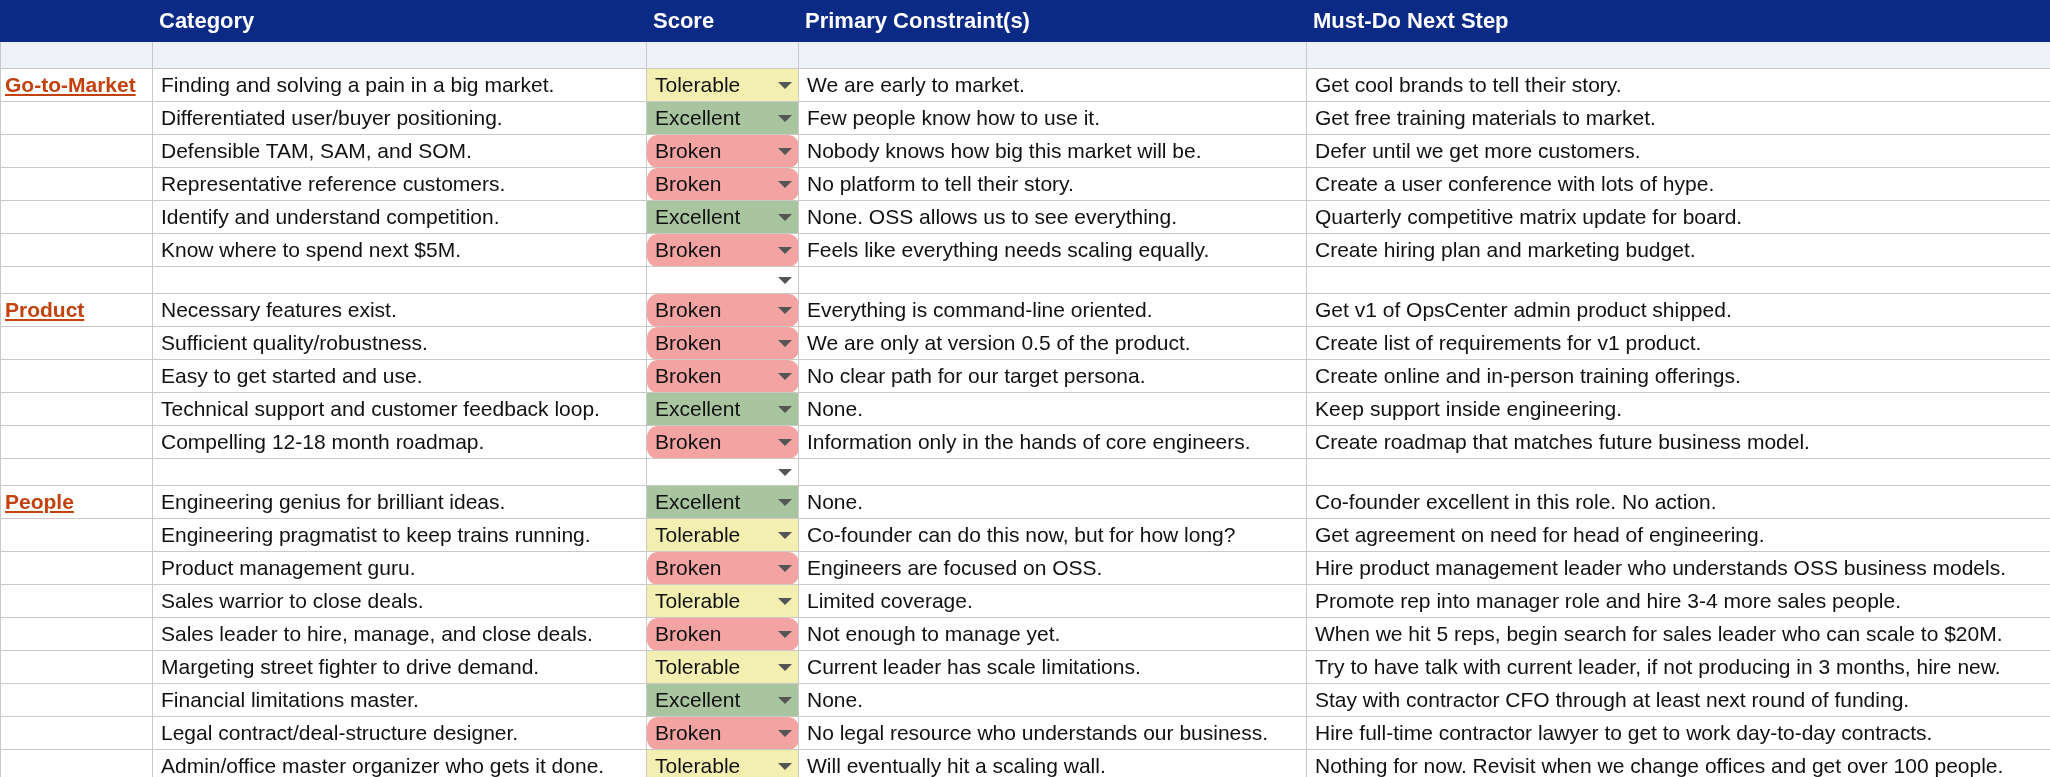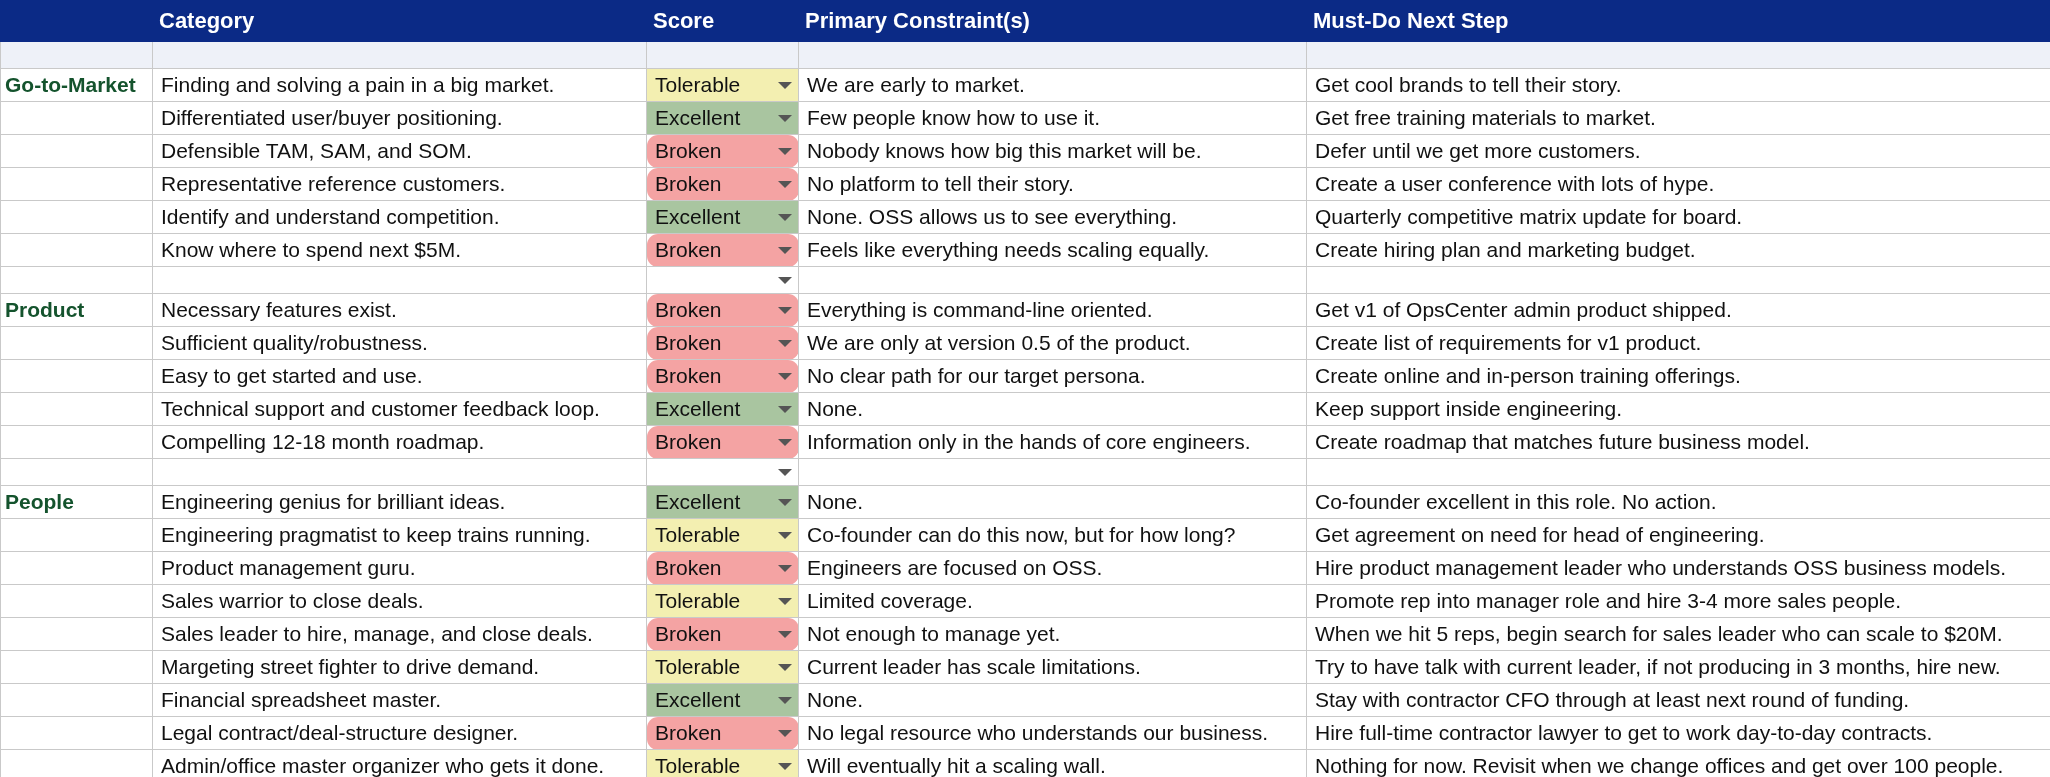--- a/index.html
+++ b/index.html
@@ -52,22 +52,23 @@
     font-size: 21px;
     color: #111111;
     border: 1px solid #c9c9c9;
     padding-left: 6px;
     white-space: nowrap;
     overflow: hidden;
   }
   .row td.cat {
     font-weight: bold;
     font-size: 21px;
-    color: #14532d;
+    color: #c2410c;
     padding-left: 4px;
+    text-decoration: underline;
   }
   .row td.item {
     padding-left: 8px;
   }
   .row td.con {
     padding-left: 8px;
   }
   .row td.next {
     padding-left: 8px;
   }
@@ -368,21 +369,21 @@
           <div class="score-inner">
             <span class="score-text">Tolerable</span>
             <span class="caret"></span>
           </div>
         </td>
         <td class="con">Current leader has scale limitations.</td>
         <td class="next">Try to have talk with current leader, if not producing in 3 months, hire new.</td>
       </tr>
       <tr class="row">
         <td class="cat"></td>
-        <td class="item">Financial spreadsheet master.</td>
+        <td class="item">Financial limitations master.</td>
         <td class="score excellent">
           <div class="score-inner">
             <span class="score-text">Excellent</span>
             <span class="caret"></span>
           </div>
         </td>
         <td class="con">None.</td>
         <td class="next">Stay with contractor CFO through at least next round of funding.</td>
       </tr>
       <tr class="row">

